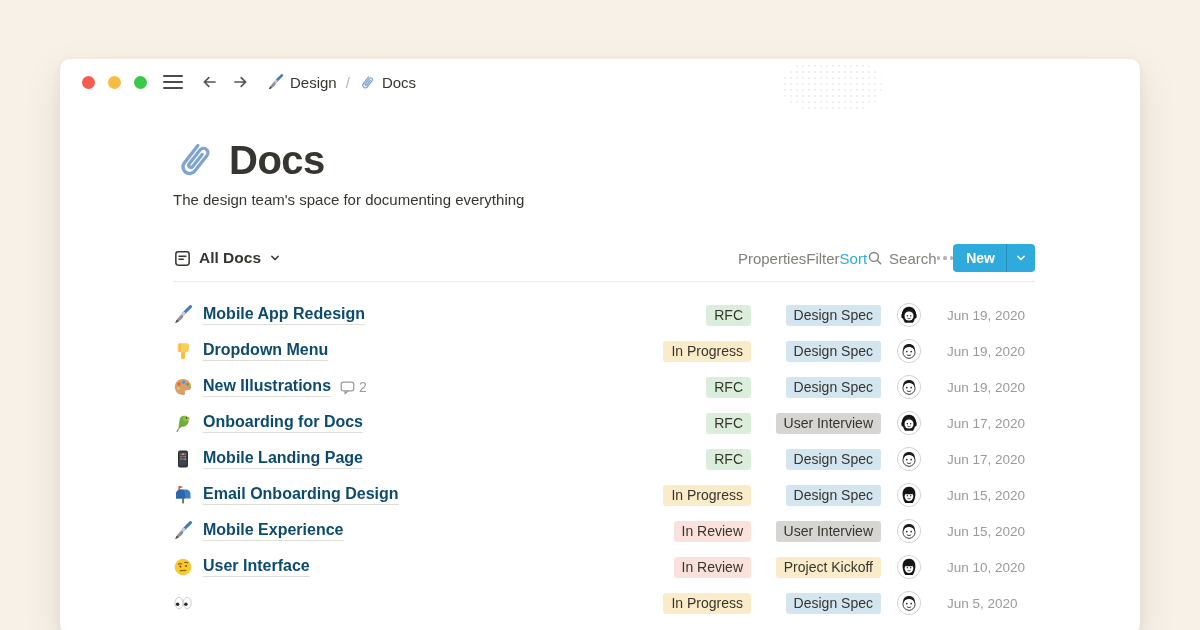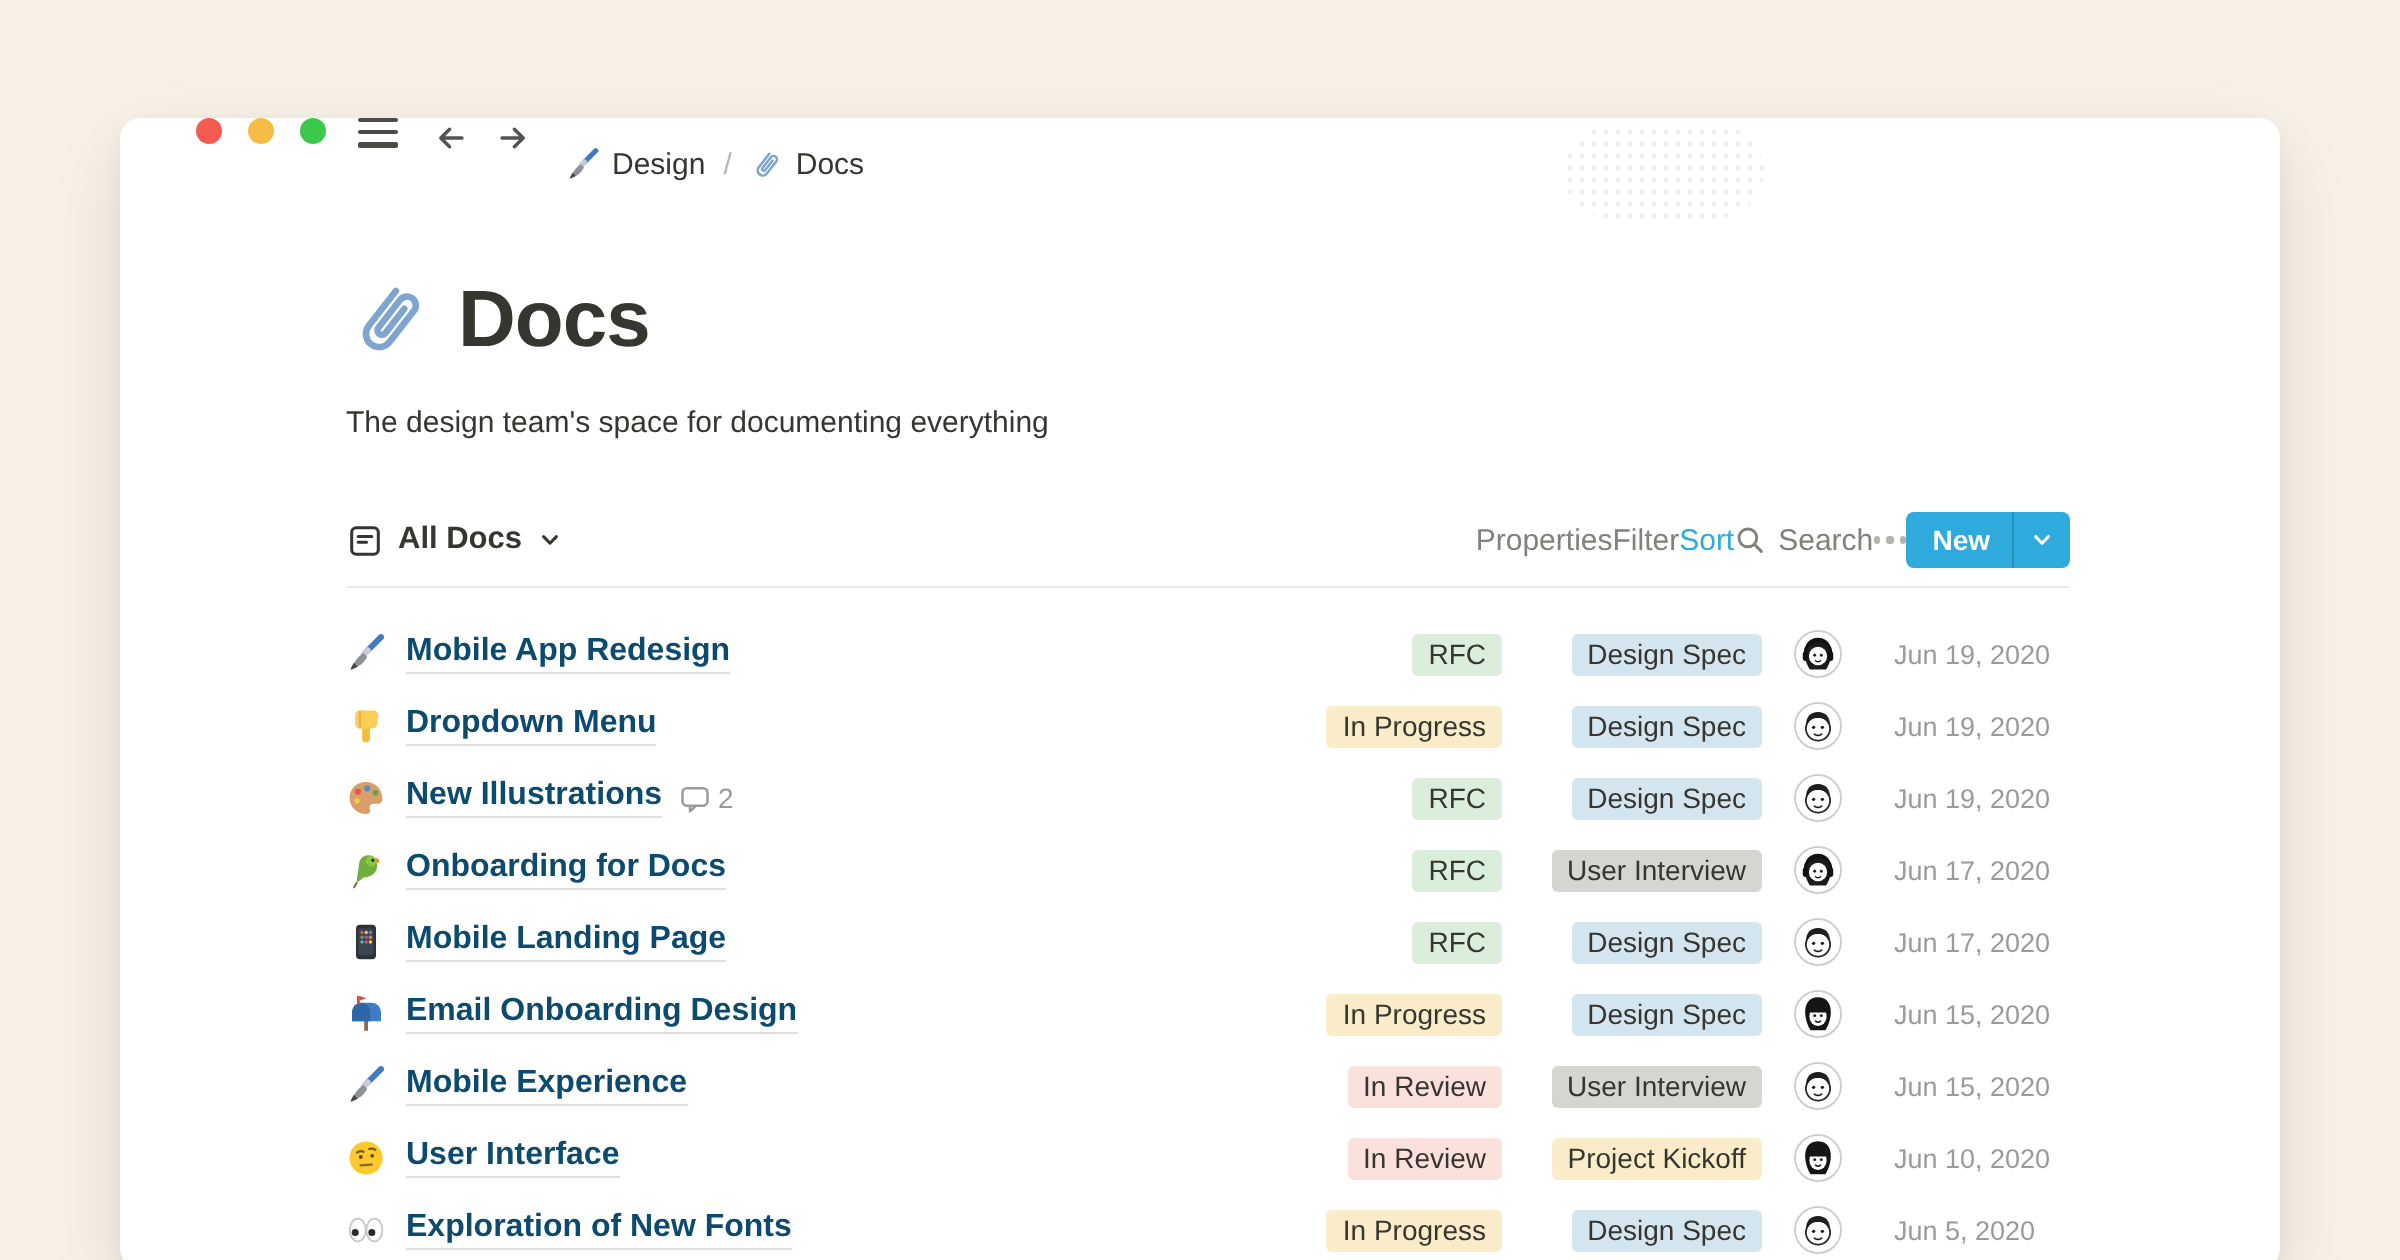--- a/index.html
+++ b/index.html
@@ -4,21 +4,21 @@
 <style>
   * { margin:0; padding:0; box-sizing:border-box; }
   html,body { width:1200px; height:630px; overflow:hidden; }
   body { background:#F8F1E7; font-family:"Liberation Sans","DejaVu Sans",sans-serif; color:#37352F; }
 
   .win { position:absolute; left:60px; top:59px; width:1080px; height:575px;
          background:#fff; border-radius:10px;
          box-shadow:0 14px 38px rgba(0,0,0,.10), 0 3px 10px rgba(0,0,0,.05); overflow:hidden; }
 
   
-  .topbar { height:46px; display:flex; padding:0 38px; position:relative; }
+  .topbar { height:46px; display:flex; align-items:center; padding:0 22px; position:relative; }
   .lights { display:flex; gap:13px; }
   .light { width:13px; height:13px; border-radius:50%; }
   .light.red { background:#F45C51; } .light.yellow { background:#F5BD45; } .light.green { background:#3BC84C; }
   .hamburger { margin-left:16px; width:20px; display:flex; flex-direction:column; gap:4px; cursor:pointer; }
   .hamburger i { display:block; height:2.2px; background:#4D4B47; border-radius:1px; }
   .navarrows { display:flex; gap:12px; margin-left:16px; }
   .navarrows .nav { width:20px; height:20px; }
   .crumbs { display:flex; align-items:center; gap:7px; margin-left:16px; font-size:15px; }
   .crumb { display:flex; align-items:center; gap:6px; cursor:pointer; }
   .crumb .ic { width:17px; height:17px; display:inline-flex; }
@@ -31,21 +31,21 @@
   .dots i { width:3.6px; height:3.6px; border-radius:50%; background:#37352F; display:block; }
   .dots.gray i { background:#B5B3AD; width:3.2px; height:3.2px; }
 
   
   .content { padding:0 0 0 113px; width:100%; }
   .inner { width:862px; }
   .pagehead { margin-top:32px; }
   .title-row { display:flex; align-items:center; gap:12px; }
   .page-ic { width:44px; height:44px; display:inline-flex; }
   h1.page-title { font-size:40px; font-weight:700; letter-spacing:-.5px; color:#37352F; line-height:1.15; }
-  .subtitle { margin-top:20px; font-size:15px; color:#37352F; }
+  .subtitle { margin-top:8px; font-size:15px; color:#37352F; }
 
   
   .toolbar { margin-top:36px; display:flex; align-items:center; padding-bottom:9px; border-bottom:1px solid #EBEAE6; }
   .viewsel { display:flex; align-items:center; gap:7px; font-size:15.5px; font-weight:700; cursor:pointer; }
   .viewsel .ic { width:19px; height:19px; display:inline-flex; }
   .viewsel .chev { width:12px; height:12px; display:inline-flex; color:#37352F; margin-left:1px; }
   .tools { margin-left:auto; display:flex; align-items:center; font-size:15px; color:#82807A; }
   .tool { cursor:pointer; }
   .searchbox { display:flex; align-items:center; gap:6px; cursor:pointer; color:#82807A; }
   .searchbox .ic { width:16px; height:16px; display:inline-flex; }
@@ -467,21 +467,20 @@
 
   <div class="row">
     <span class="row-ic">
               <svg viewBox="0 0 20 20">
                 <ellipse cx="5.9" cy="10" rx="4" ry="5.7" fill="#fff" stroke="#C9C6C0" stroke-width=".9"></ellipse>
                 <ellipse cx="14.2" cy="10" rx="4" ry="5.7" fill="#fff" stroke="#C9C6C0" stroke-width=".9"></ellipse>
                 <circle cx="4.6" cy="11.2" r="1.75" fill="#2A2A2A"></circle>
                 <circle cx="12.9" cy="11.2" r="1.75" fill="#2A2A2A"></circle>
               </svg>
             </span>
-    <span class="row-title">Exploration of New Fonts</span>
 
     <span class="spacer"></span>
     <span class="colc tag1">
               <span class="tag" style="background: rgb(251, 236, 201);">In Progress</span>
             </span>
     <span class="colc tag2">
               <span class="tag" style="background: rgb(211, 229, 239);">Design Spec</span>
             </span>
     <span class="avatar">
               <svg viewBox="0 0 24 24">

